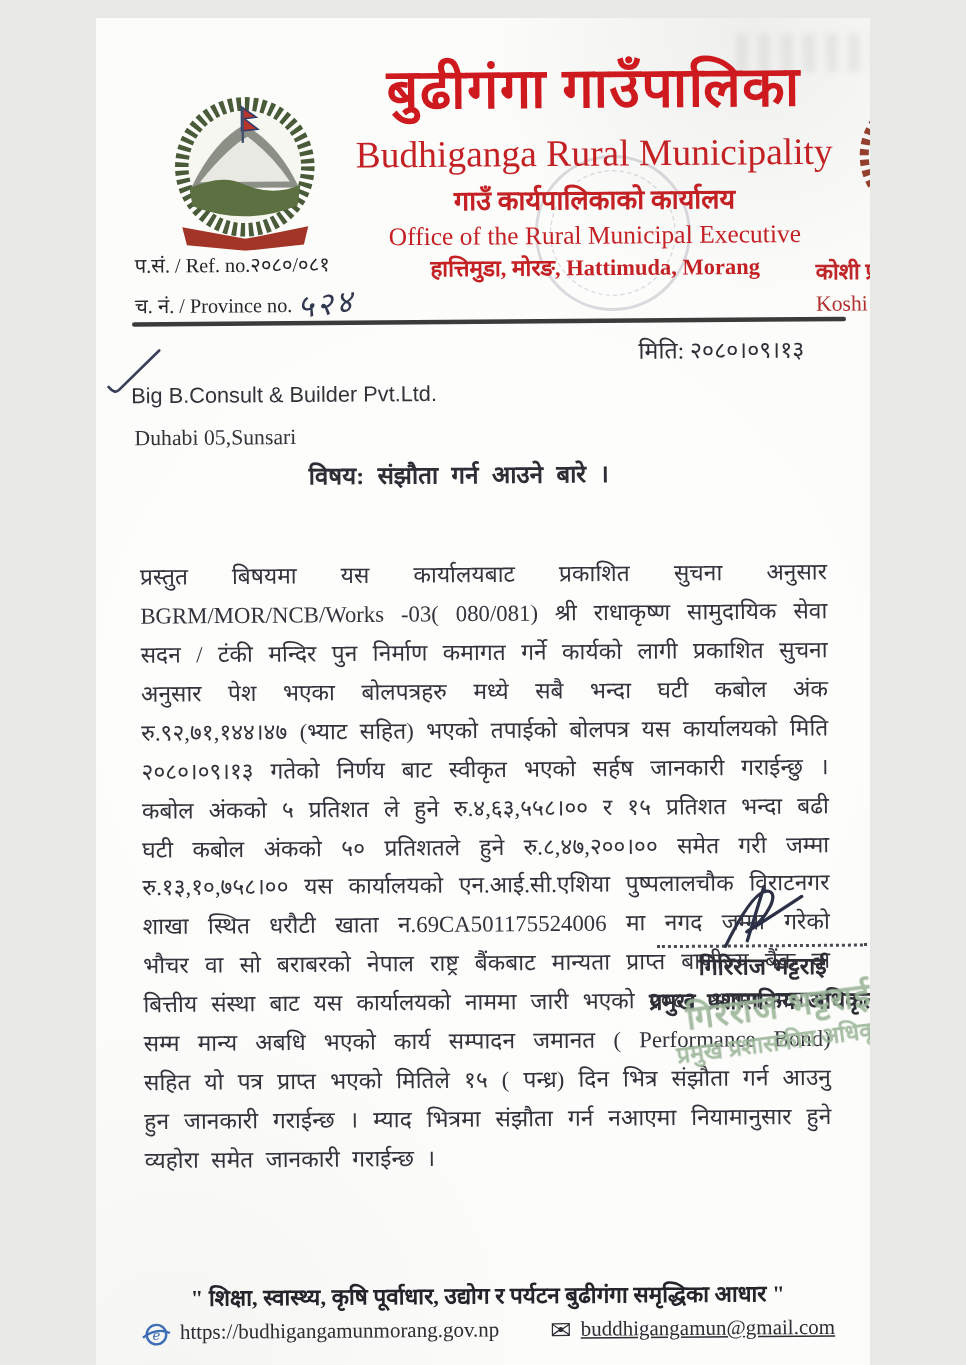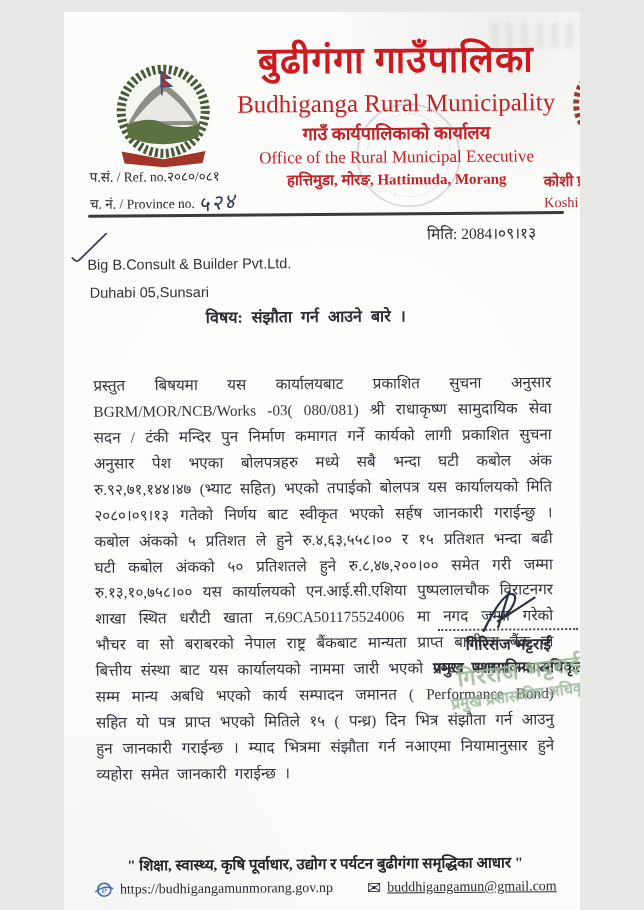--- a/index.html
+++ b/index.html
@@ -34,21 +34,21 @@
   .faint-stamp{position:absolute;left:295px;top:92px;width:100px;height:100px;border:2px solid rgba(104,94,122,0.28);border-radius:50%;opacity:.8;}
   .faint-stamp::before{content:"";position:absolute;inset:8px;border:1px dashed rgba(104,94,122,0.25);border-radius:50%;}
   .smudge{position:absolute;left:430px;top:12px;width:190px;height:26px;opacity:.12;filter:blur(2px);
     background:repeating-linear-gradient(90deg,#888 0 8px,transparent 8px 15px);}
   .rule{position:absolute;left:26px;right:14px;top:201px;height:2.5px;background:#3b3b3b;border-radius:2px;}
 
   
   .date-line{position:absolute;right:42px;top:211px;font-size:15.5px;color:#2f2f38;}
   .tick{position:absolute;left:6px;top:218px;}
   .recipient-name{position:absolute;left:25px;top:243px;font-size:14.5px;font-family:"Liberation Sans","DejaVu Sans",sans-serif;color:#33333a;}
-  .recipient-addr{position:absolute;left:27px;top:271px;font-size:14.5px;font-family:Liberation Sans, sans-serif;color:#33333a;}
+  .recipient-addr{position:absolute;left:27px;top:271px;font-size:14.5px;font-family:Liberation Serif, serif;color:#33333a;}
   .subject{position:absolute;left:0;right:30px;top:293px;text-align:center;font-size:16px;font-weight:600;color:#2e2e36;word-spacing:5px;}
 
   
   .body-text{position:absolute;left:30px;right:28px;top:344px;font-size:15.2px;line-height:25.9px;
     text-align:justify;color:#33333c;word-spacing:4.5px;}
 
   
   .sig-block{position:absolute;left:338px;top:580px;width:210px;text-align:center;}
   .sig-scribble{height:42px;}
   .sig-dots{border-bottom:2.5px dotted #4a4a52;width:140px;margin:-8px auto 2px auto;}
@@ -114,21 +114,21 @@
     <div class="ref-block">
       <div>प.सं. / Ref. no.२०८०/०८१</div>
       <div>
         <span>च. नं. / Province no.</span>
         <span class="handwritten">५२४</span>
       </div>
     </div>
 
     <div class="rule"></div>
 
-    <div class="date-line">मिति:  2084।०९।१३</div>
+    <div class="date-line">मिति:  २०८०।०९।१३</div>
 
     <svg class="tick" width="40" height="34" viewBox="0 0 40 34">
       <path d="M4 26 Q8 31 11 28 L38 2" stroke="#3a405a" stroke-width="1.8" fill="none" stroke-linecap="round"></path>
     </svg>
 
     <div class="recipient-name">Big B.Consult &amp; Builder Pvt.Ltd.</div>
     <div class="recipient-addr">Duhabi 05,Sunsari</div>
 
     <div class="subject">विषय: संझौता गर्न आउने बारे ।</div>
 

